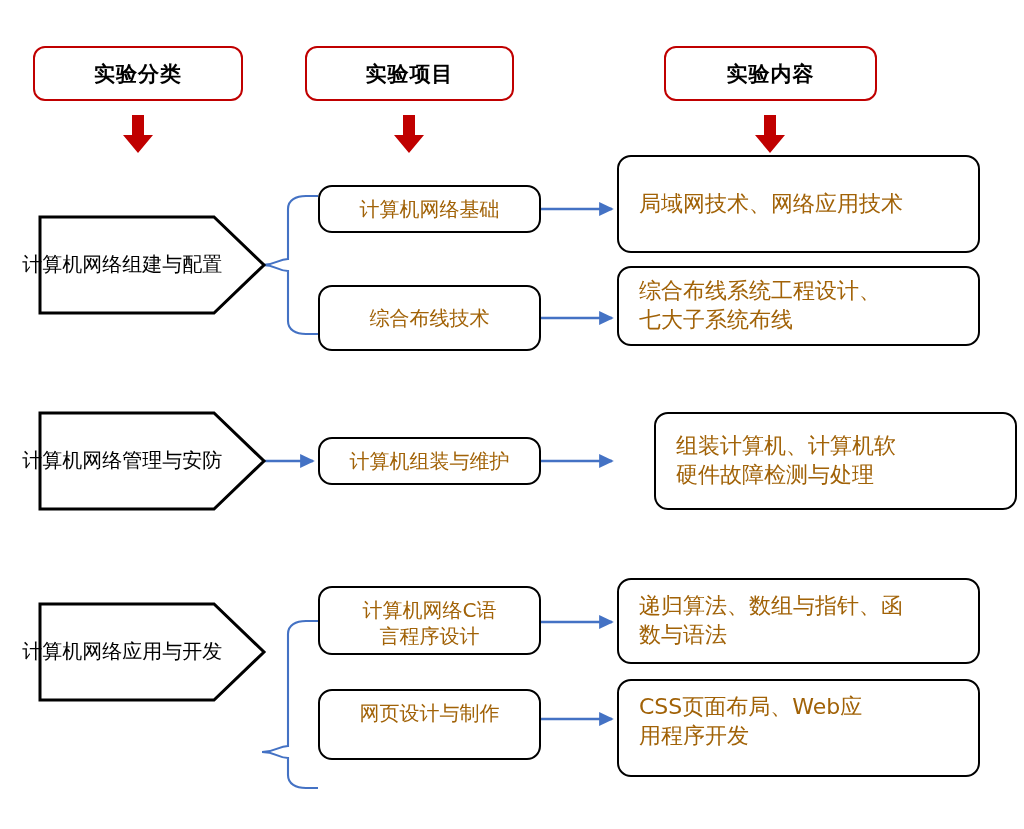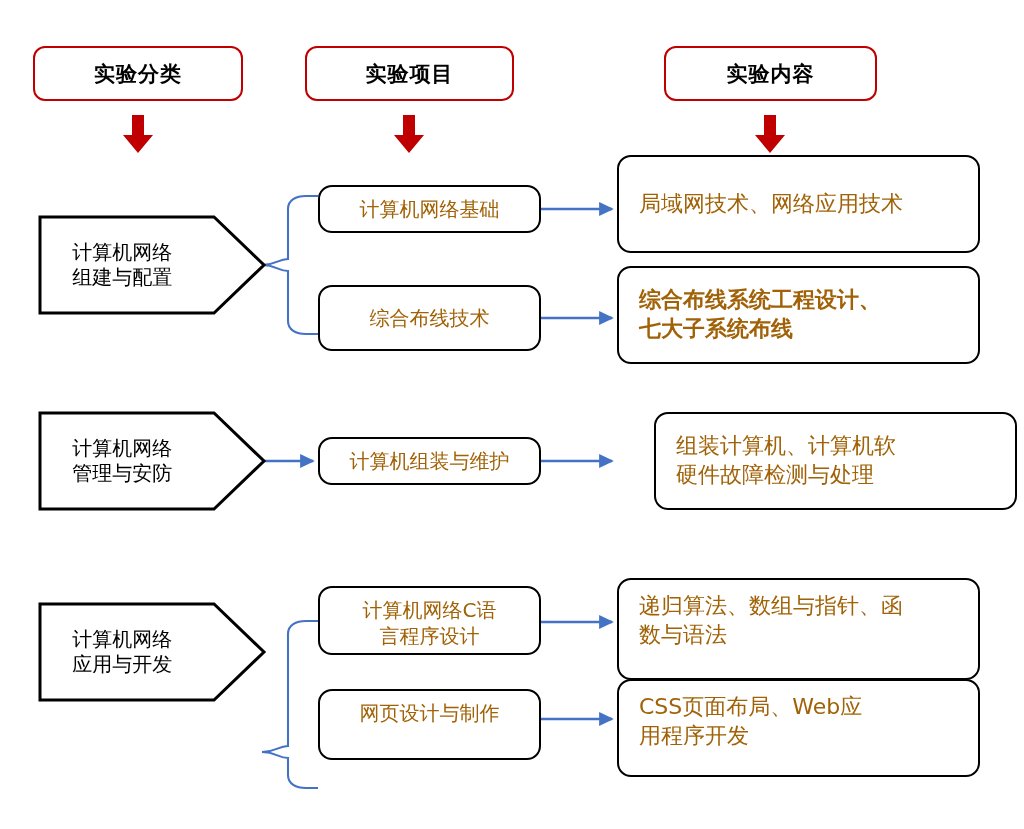--- a/index.html
+++ b/index.html
@@ -54,21 +54,21 @@
     height: 100%;
     overflow: visible;
   }
   .pentagon .ptext {
     position: absolute;
     left: 0;
     top: 0;
     width: 74%;
     height: 100%;
     display: flex;
-    flex-direction: column;
+    flex-direction: row;
     align-items: center;
     justify-content: center;
     font-size: 20px;
     line-height: 1.26;
     color: #000000;
     white-space: nowrap;
   }
   
   .node {
     position: absolute;
@@ -180,21 +180,21 @@
   <div class="node proj" style="left:318px; top:185px; width:223px; height:48px;">
     <span class="ln">计算机网络基础</span>
   </div>
   <div class="node proj" style="left:318px; top:285px; width:223px; height:66px;">
     <span class="ln">综合布线技术</span>
   </div>
 
   <div class="node content mid" style="left:617px; top:155px; width:363px; height:98px;">
     <span class="ln">局域网技术、网络应用技术</span>
   </div>
-  <div class="node content mid" style="left:617px; top:266px; width:363px; height:98px;font-weight:bold;">
+  <div class="node content mid" style="left:617px; top:266px; width:363px; height:80px;">
     <span class="ln">综合布线系统工程设计、</span>
     <span class="ln">七大子系统布线</span>
   </div>
 
   <div class="pentagon" style="left:38px; top:411px; width:228px; height:100px;">
     <svg viewBox="0 0 228 100" preserveAspectRatio="none">
       <path d="M2,2 L176,2 L226,50 L176,98 L2,98 Z" fill="#ffffff" stroke="#000000" stroke-width="3" vector-effect="non-scaling-stroke"></path>
     </svg>
     <div class="ptext">
       <span>计算机网络</span>
@@ -222,21 +222,21 @@
   </div>
 
   <div class="node proj top" style="left:318px; top:586px; width:223px; height:69px;">
     <span class="ln">计算机网络C语</span>
     <span class="ln">言程序设计</span>
   </div>
   <div class="node proj top" style="left:318px; top:689px; width:223px; height:71px;">
     <span class="ln">网页设计与制作</span>
   </div>
 
-  <div class="node content top" style="left:617px; top:578px; width:363px; height:102px;">
+  <div class="node content top" style="left:617px; top:578px; width:363px; height:86px;">
     <span class="ln">递归算法、数组与指针、函</span>
     <span class="ln">数与语法</span>
   </div>
   <div class="node content top" style="left:617px; top:679px; width:363px; height:98px;">
     <span class="ln">CSS页面布局、Web应</span>
     <span class="ln">用程序开发</span>
   </div>
 
 </div>
 

